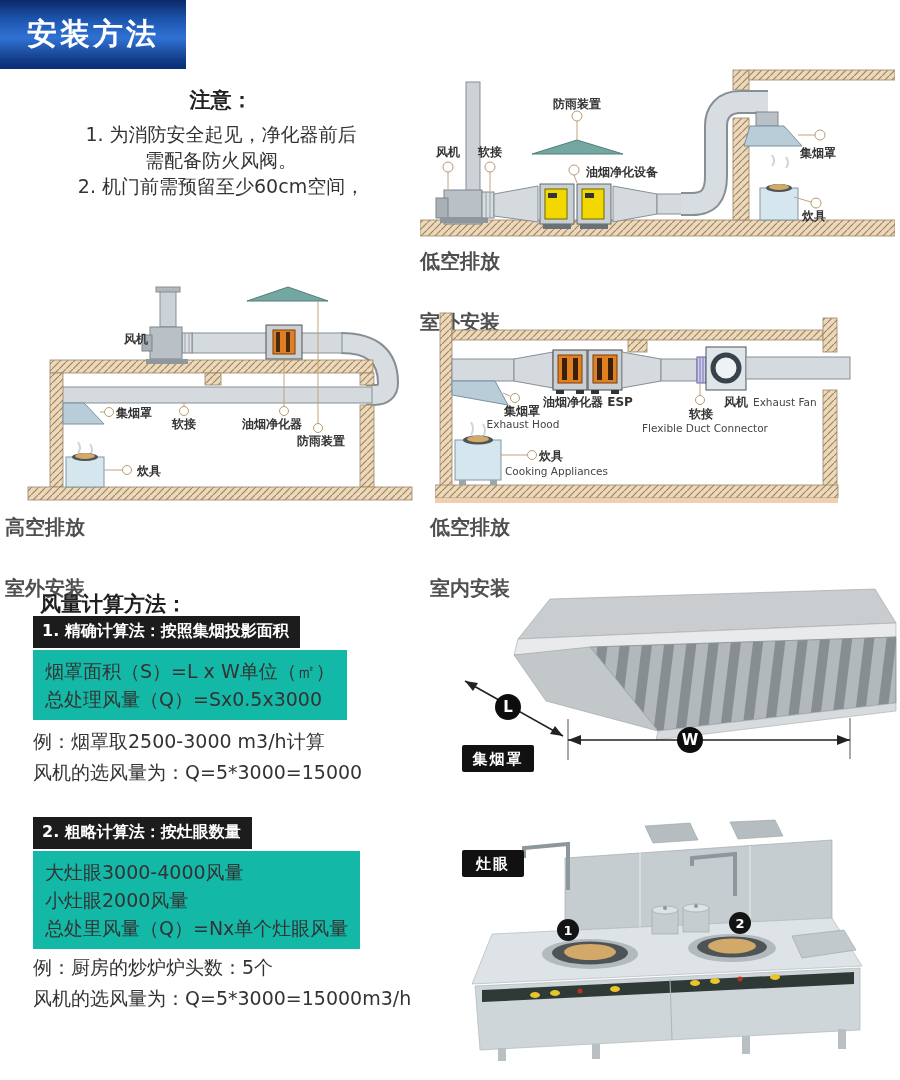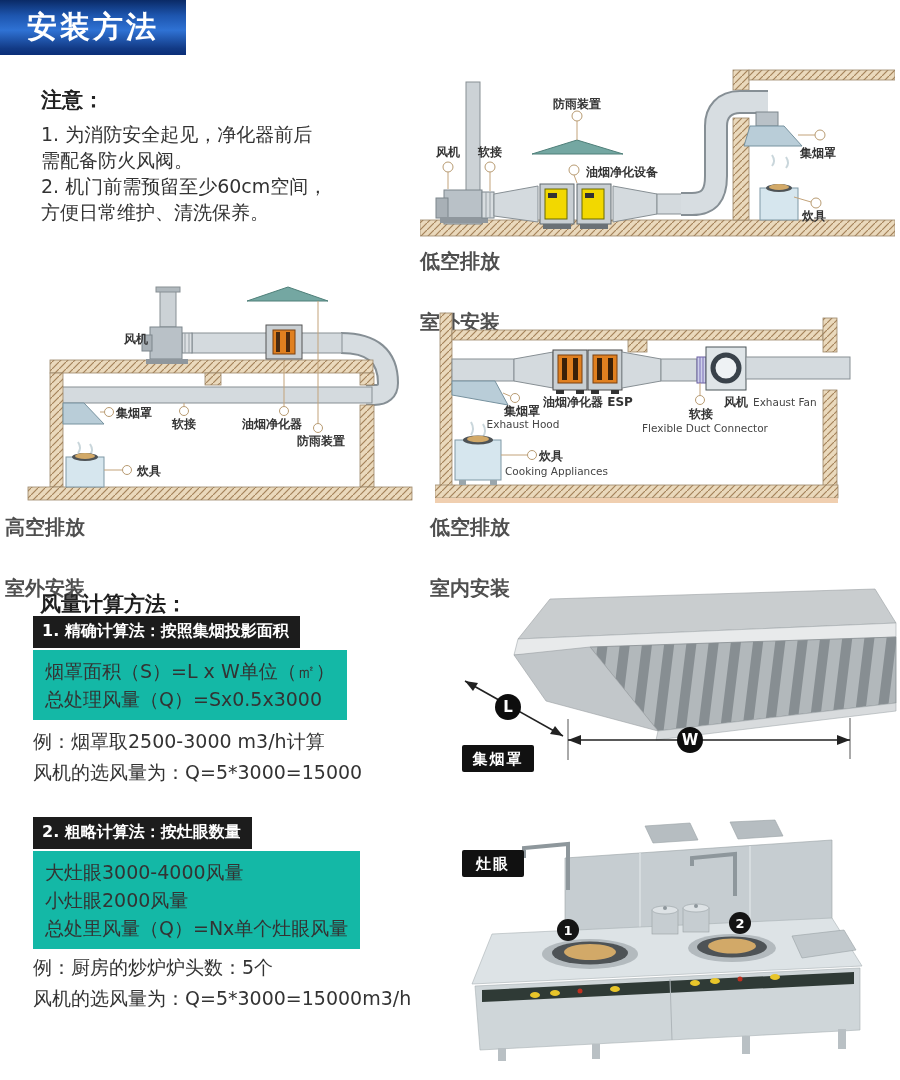--- a/index.html
+++ b/index.html
@@ -1,26 +1,26 @@
 <!DOCTYPE html>
 <html><head>
 <meta charset="utf-8">
 <style>
   html,body { margin:0; padding:0; background:#ffffff; }
   #page {
     position:relative; width:900px; height:1080px; background:#fff;
     font-family:"DejaVu Sans","Liberation Sans",sans-serif; overflow:hidden;
   }
   .title-banner {
-    position:absolute; left:0; top:0; width:186px; height:55px;
+    position:absolute; left:0; top:0; width:186px; height:69px;
     background:linear-gradient(180deg,#0a2a66 0%,#1d55ae 28%,#2f72d4 55%,#123a85 88%,#0a2e78 100%);
     display:flex; align-items:center; justify-content:center;
     color:#fff; font-size:30px; font-weight:bold; letter-spacing:3px;
   }
-  .notice { position:absolute; left:41px; top:86px; width:360px; color:#333; }
+  .notice { position:absolute; left:41px; top:86px; width:360px; color:#333;text-align:center; }
   .notice-heading { font-size:21px; font-weight:bold; margin-bottom:7px; color:#222; }
   .notice-line { font-size:19px; line-height:26px; }
   .svg-abs { position:absolute; }
   .diagram-caption {
     position:absolute; display:flex; justify-content:center; gap:34px;
     font-size:20px; font-weight:bold; color:#4f4f4f;flex-direction:column;
   }
   .calc-heading { position:absolute; left:40px; top:578px; font-size:21px; font-weight:bold; color:#1f1f1f;margin-top:12px; }
   .black-banner {
     position:absolute; background:#1c1c1c; color:#fff; font-size:16px; font-weight:bold;
@@ -44,21 +44,20 @@
 
   <div class="title-banner">
     <span>安装方法</span>
   </div>
 
   <div class="notice">
     <div class="notice-heading">注意：</div>
     <div class="notice-line">1. 为消防安全起见，净化器前后</div>
     <div class="notice-line">需配备防火风阀。</div>
     <div class="notice-line">2. 机门前需预留至少60cm空间，</div>
-    <div class="notice-line">方便日常维护、清洗保养。</div>
   </div>
 
   <svg class="svg-abs" style="left:420px; top:62px;" width="475" height="200" viewBox="0 0 475 200">
     <defs>
       <pattern id="hatchA" patternUnits="userSpaceOnUse" width="7" height="7">
         <rect width="7" height="7" fill="#ead9bc"></rect>
         <path d="M0,7 L7,0" stroke="#a5835a" stroke-width="1.2"></path>
       </pattern>
     </defs>
 

